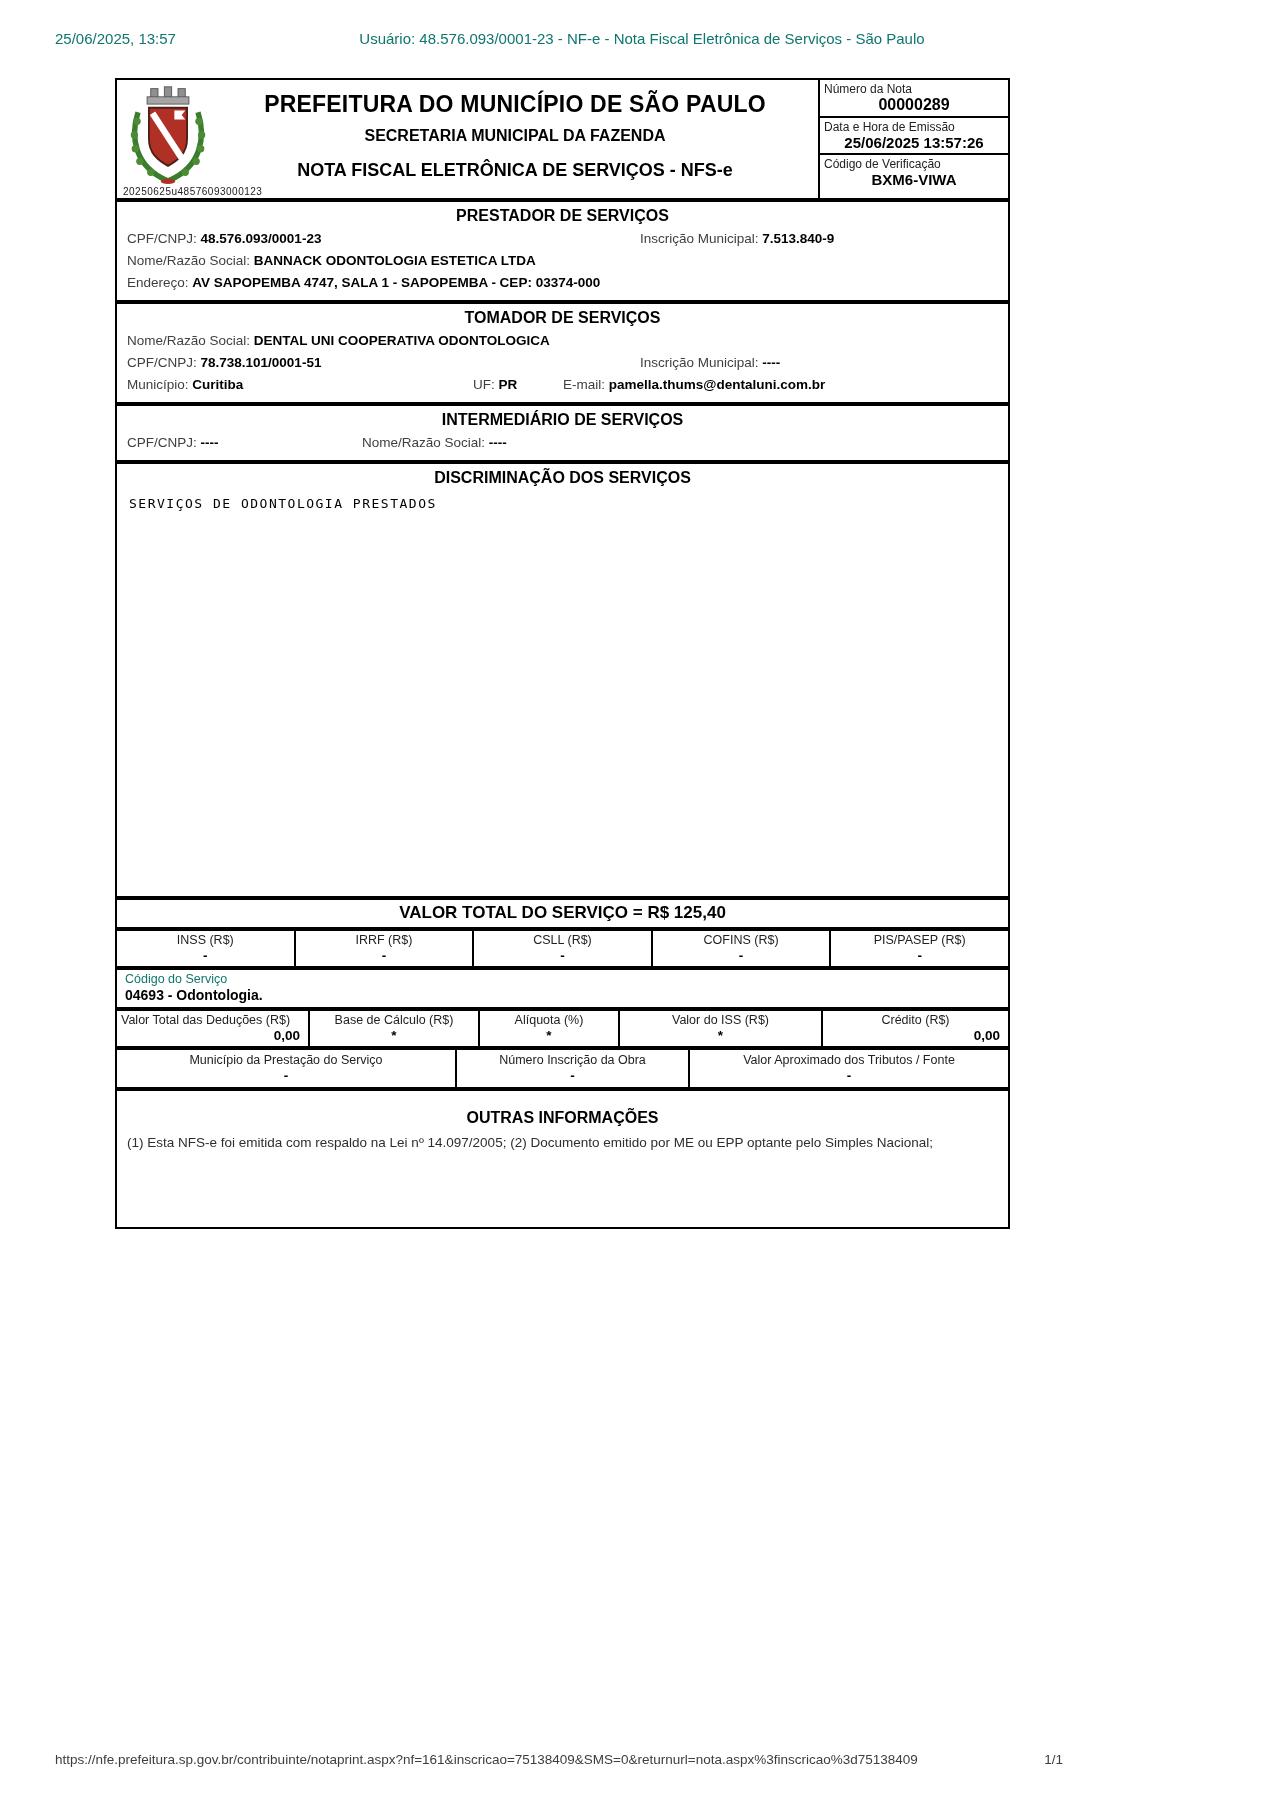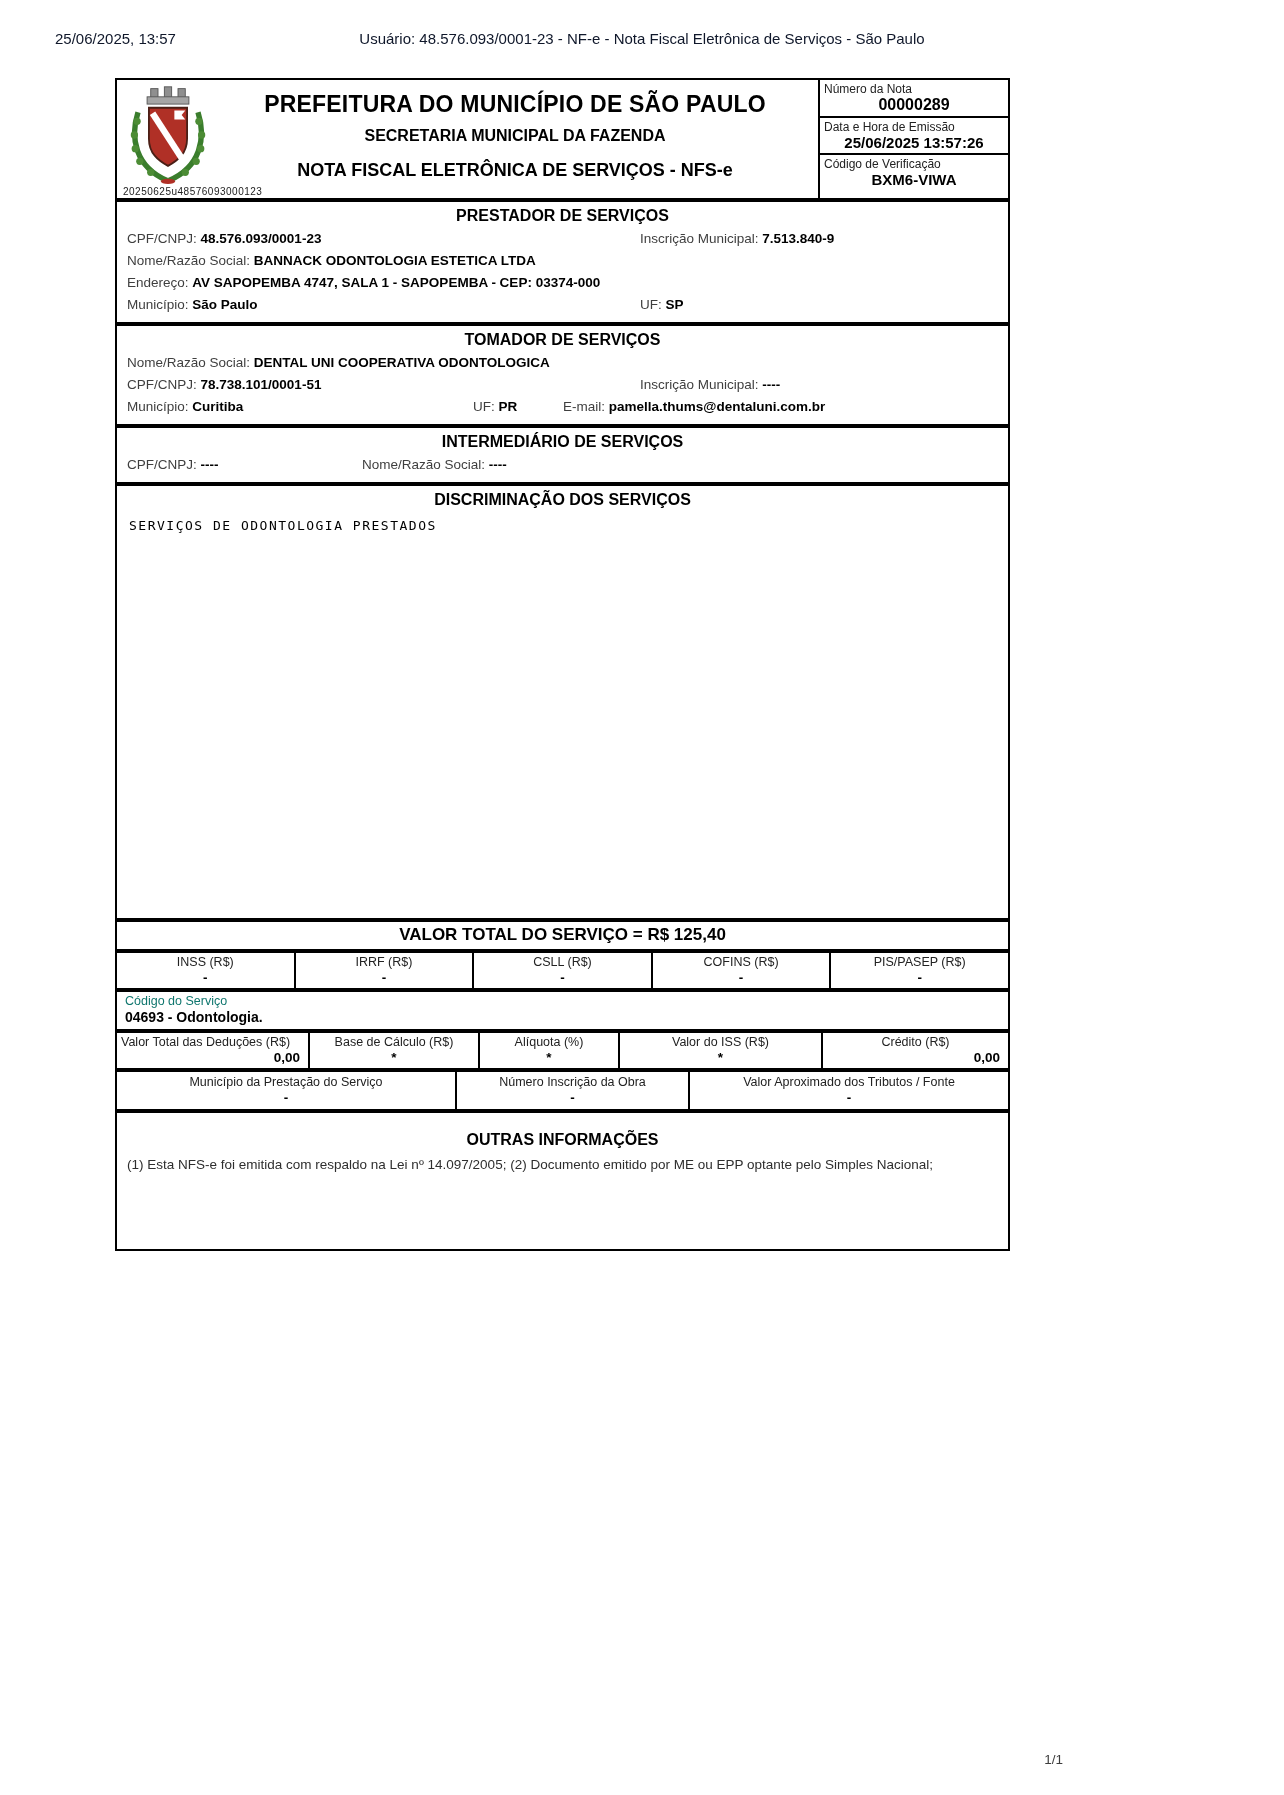--- a/index.html
+++ b/index.html
@@ -1,20 +1,20 @@
 <!DOCTYPE html>
 <html><head>
 <meta charset="utf-8">
 <style>
   html,body { margin:0; padding:0; background:#fff; }
   body { font-family:"Liberation Sans", sans-serif; color:#000; }
   .page { position:relative; width:1284px; height:1795px; background:#fff; overflow:hidden; }
 
   
-  .print-header { position:relative; height:78px; font-size:15px; color:#0f172a; }
+  .print-header { position:relative; height:78px; font-size:15px; color:#0f766e; }
   .print-header .dt { position:absolute; left:55px; top:30px; }
   .print-header .ttl { position:absolute; left:0; right:0; top:30px; text-align:center; }
   .print-footer { position:absolute; top:1752px; left:55px; width:1008px; font-size:13.5px; color:#3d3d3d; }
   .print-footer .pg { position:absolute; right:0; top:0; }
 
   
   .invoice { position:relative; margin-left:115px; width:891px; border:2px solid #000; background:#fff; }
   .sep { height:4px; background:#000; }
 
   
@@ -146,28 +146,20 @@
         </span>
       </div>
       <div class="frow">
         <span class="lbl">Nome/Razão Social:</span>
         <span class="val">BANNACK ODONTOLOGIA  ESTETICA LTDA</span>
       </div>
       <div class="frow">
         <span class="lbl">Endereço:</span>
         <span class="val">AV SAPOPEMBA 4747, SALA  1  - SAPOPEMBA - CEP: 03374-000</span>
       </div>
-      <div class="frow">
-        <span class="lbl">Município:</span>
-        <span class="val">São Paulo</span>
-        <span class="fgroup pos-a">
-          <span class="lbl">UF:</span>
-          <span class="val">SP</span>
-        </span>
-      </div>
     </div>
 
     <div class="sep"></div>
 
     <div class="section">
       <div class="sec-title">TOMADOR DE SERVIÇOS</div>
       <div class="frow">
         <span class="lbl">Nome/Razão Social:</span>
         <span class="val">DENTAL UNI COOPERATIVA ODONTOLOGICA</span>
       </div>
@@ -295,16 +287,17 @@
     <div class="sep"></div>
 
     <div class="outras">
       <div class="outras-title">OUTRAS INFORMAÇÕES</div>
       <div class="outras-text">(1) Esta NFS-e foi emitida com respaldo na Lei nº 14.097/2005; (2) Documento emitido por ME ou EPP optante pelo Simples Nacional;</div>
     </div>
 
   </div>
 
   <div class="print-footer">
+    <span class="url">https://nfe.prefeitura.sp.gov.br/contribuinte/notaprint.aspx?nf=161&amp;inscricao=75138409&amp;SMS=0&amp;returnurl=nota.aspx%3finscricao%3d75138409</span>
     <span class="pg">1/1</span>
   </div>
 
 </div>
 
 </body></html>

